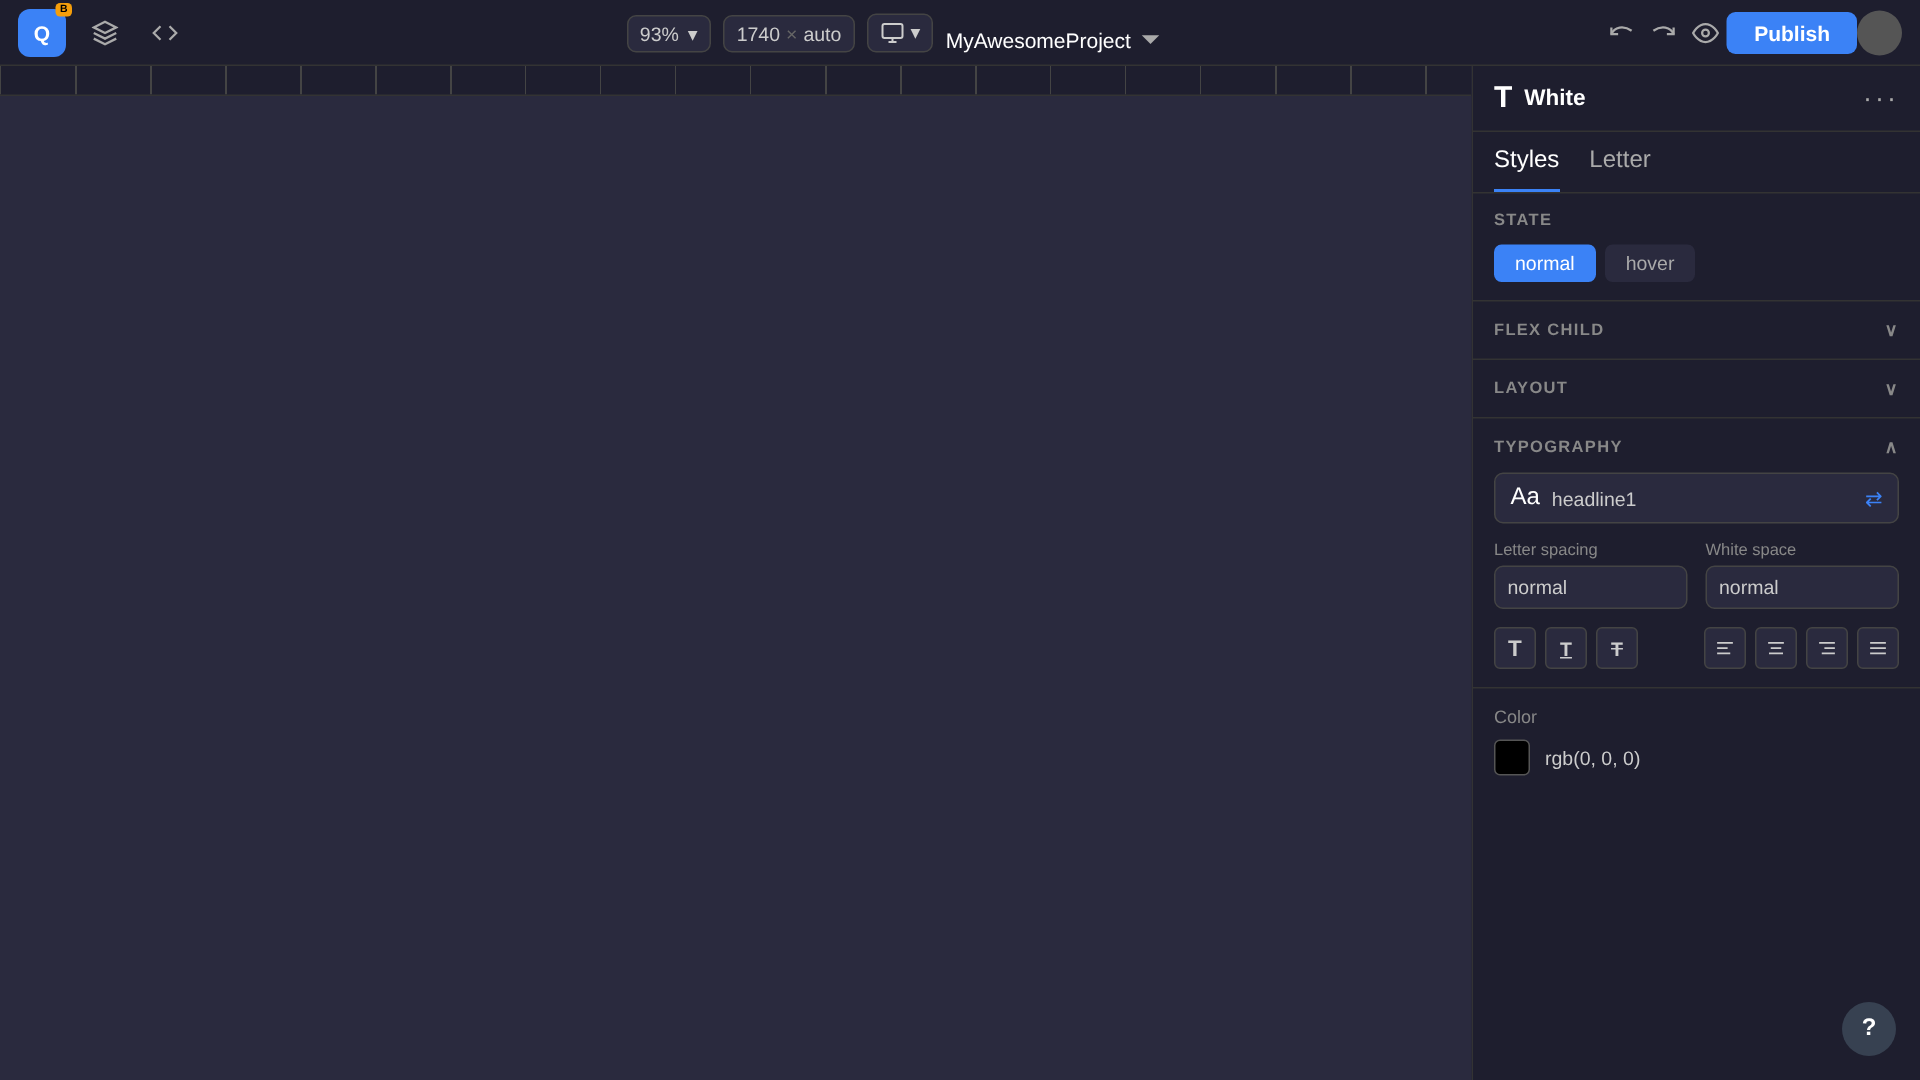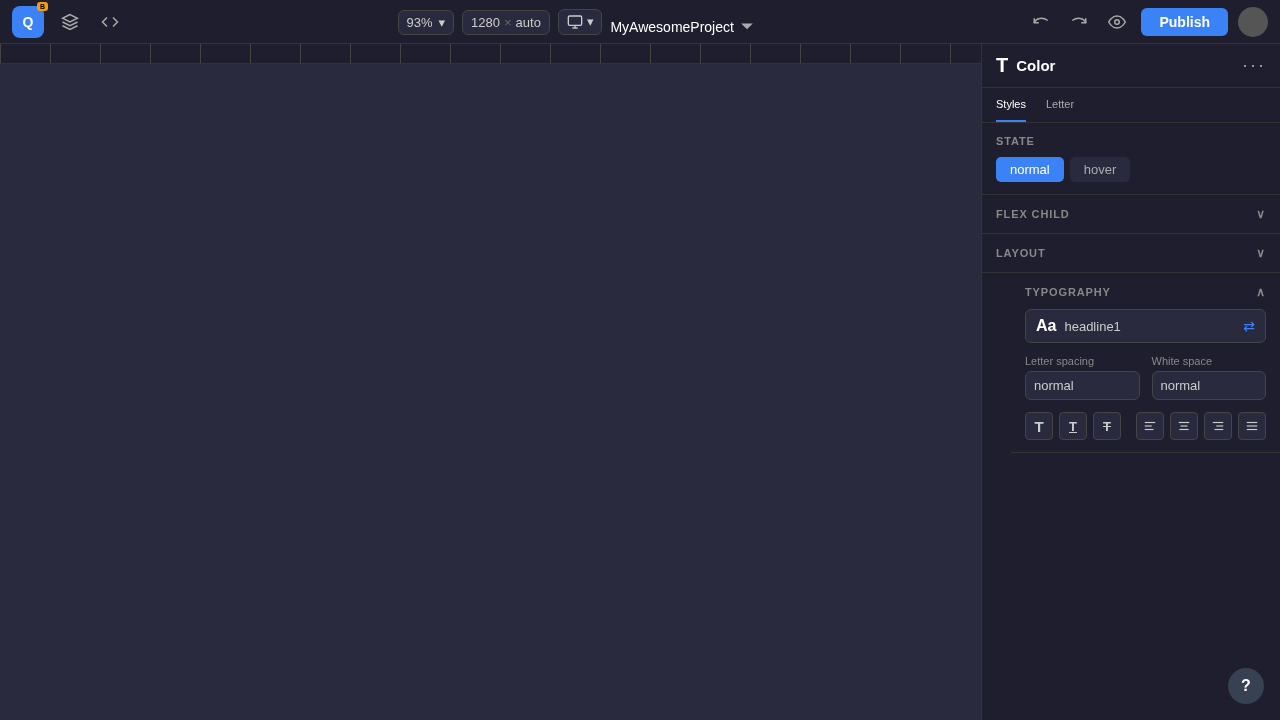--- a/index.html
+++ b/index.html
@@ -12,21 +12,21 @@
       display: flex;
       align-items: center;
       justify-content: space-between;
       padding: 0 12px;
       border-bottom: 1px solid #333;
       flex-shrink: 0;
       z-index: 100;
     }
     .topbar-left { display: flex; align-items: center; gap: 12px; }
     .topbar-center { display: flex; align-items: flex-end; gap: 8px; }
-    .topbar-right { display: flex; align-items: center; gap: 10px; }
+    .topbar-right { display: flex; align-items: center; }
 
     .logo-btn {
       width: 32px; height: 32px;
       background: #3b82f6;
       border-radius: 8px;
       display: flex; align-items: center; justify-content: center;
       font-weight: bold; font-size: 14px; color: #fff;
       cursor: pointer; border: none; position: relative;
     }
     .logo-btn .beta {
@@ -135,21 +135,21 @@
 
     
     .sidebar-tabs {
       display: flex;
       border-bottom: 1px solid #333;
       padding: 0 14px;
     }
     .sidebar-tab {
       padding: 10px 0;
       margin-right: 20px;
-      font-size: 11px;
+      font-size: 16px;
       cursor: pointer;
       color: #aaa;
       border-bottom: 2px solid transparent;
     }
     .sidebar-tab.active {
       color: #fff;
       border-bottom: 2px solid #3b82f6;
     }
 
     
@@ -191,42 +191,42 @@
     .state-btn.active {
       background: #3b82f6;
       color: #fff;
     }
     .state-btn.inactive {
       background: #2a2a3e;
       color: #aaa;
     }
 
     
-    .typo-section { padding: 12px 14px; border-bottom: 1px solid #333; margin-left: 29px; }
+    .typo-section { padding: 12px 14px; border-bottom: 1px solid #333; }
     .typo-header {
       display: flex;
       align-items: center;
       justify-content: space-between;
       font-size: 11px;
       font-weight: 700;
       color: #888;
       letter-spacing: 0.08em;
       text-transform: uppercase;
       cursor: pointer;
       margin-bottom: 10px;
     }
 
     .font-label { font-size: 12px; color: #888; margin-bottom: 6px; }
     .font-display {
       display: flex; align-items: center; justify-content: space-between;
       background: #2a2a3e; border: 1px solid #444; border-radius: 6px;
       padding: 7px 10px;
     }
     .font-inner { display: flex; align-items: center; gap: 8px; }
-    .font-aa { font-size: 16px; color: #fff; font-weight: bold; }
+    .font-aa { font-size: 16px; color: #fff; font-weight: normal; }
     .font-name { font-size: 13px; color: #ccc; }
     .link-icon { color: #3b82f6; font-size: 14px; cursor: pointer; }
 
     .spacing-row {
       display: flex; gap: 12px; margin-top: 12px;
     }
     .spacing-field { flex: 1; }
     .spacing-label { font-size: 11px; color: #888; margin-bottom: 4px; }
     .spacing-input {
       background: #2a2a3e; border: 1px solid #444; border-radius: 6px;
@@ -314,21 +314,21 @@
       </svg>
     </button>
   </div>
 
   <div class="topbar-center">
     <div class="zoom-control">
       <span>93%</span>
       <span>▾</span>
     </div>
     <div class="dim-display">
-      <span>1280</span>
+      <span>1740</span>
       <span class="dim-sep">×</span>
       <span>auto</span>
     </div>
     <div class="device-btn">
       <svg width="16" height="16" viewBox="0 0 24 24" fill="none" stroke="currentColor" stroke-width="2">
         <rect x="2" y="3" width="20" height="14" rx="2"></rect>
           <line x1="8" y1="21" x2="16" y2="21"></line>
           <line x1="12" y1="17" x2="12" y2="21"></line>
       </svg>
       <span>▾</span>
@@ -392,21 +392,21 @@
 
       </div>
     </div>
   </div>
 
   <div class="sidebar">
 
     <div class="sidebar-header">
       <div class="component-name">
         <span class="text-icon-t">T</span>
-        <span>Color</span>
+        <span>White</span>
       </div>
       <button class="sidebar-menu-btn">···</button>
     </div>
 
     <div class="sidebar-tabs">
       <div class="sidebar-tab active">Styles</div>
       <div class="sidebar-tab">Letter</div>
     </div>
 
     <div class="sidebar-scroll">
@@ -489,18 +489,25 @@
           <button class="align-btn">
             <svg width="14" height="14" viewBox="0 0 24 24" fill="none" stroke="currentColor" stroke-width="2">
               <line x1="3" y1="6" x2="21" y2="6"></line>
                 <line x1="3" y1="12" x2="21" y2="12"></line>
                 <line x1="3" y1="18" x2="21" y2="18"></line>
             </svg>
           </button>
         </div>
       </div>
 
+      <div class="color-section">
+        <div class="color-label">Color</div>
+        <div class="color-row">
+          <div class="color-swatch" style="background: #000000;"></div>
+          <span class="color-value">rgb(0, 0, 0)</span>
+        </div>
+      </div>
 
     </div>
   </div>
 </div>
 
 <button class="help-btn">?</button>
 
 </body></html>

